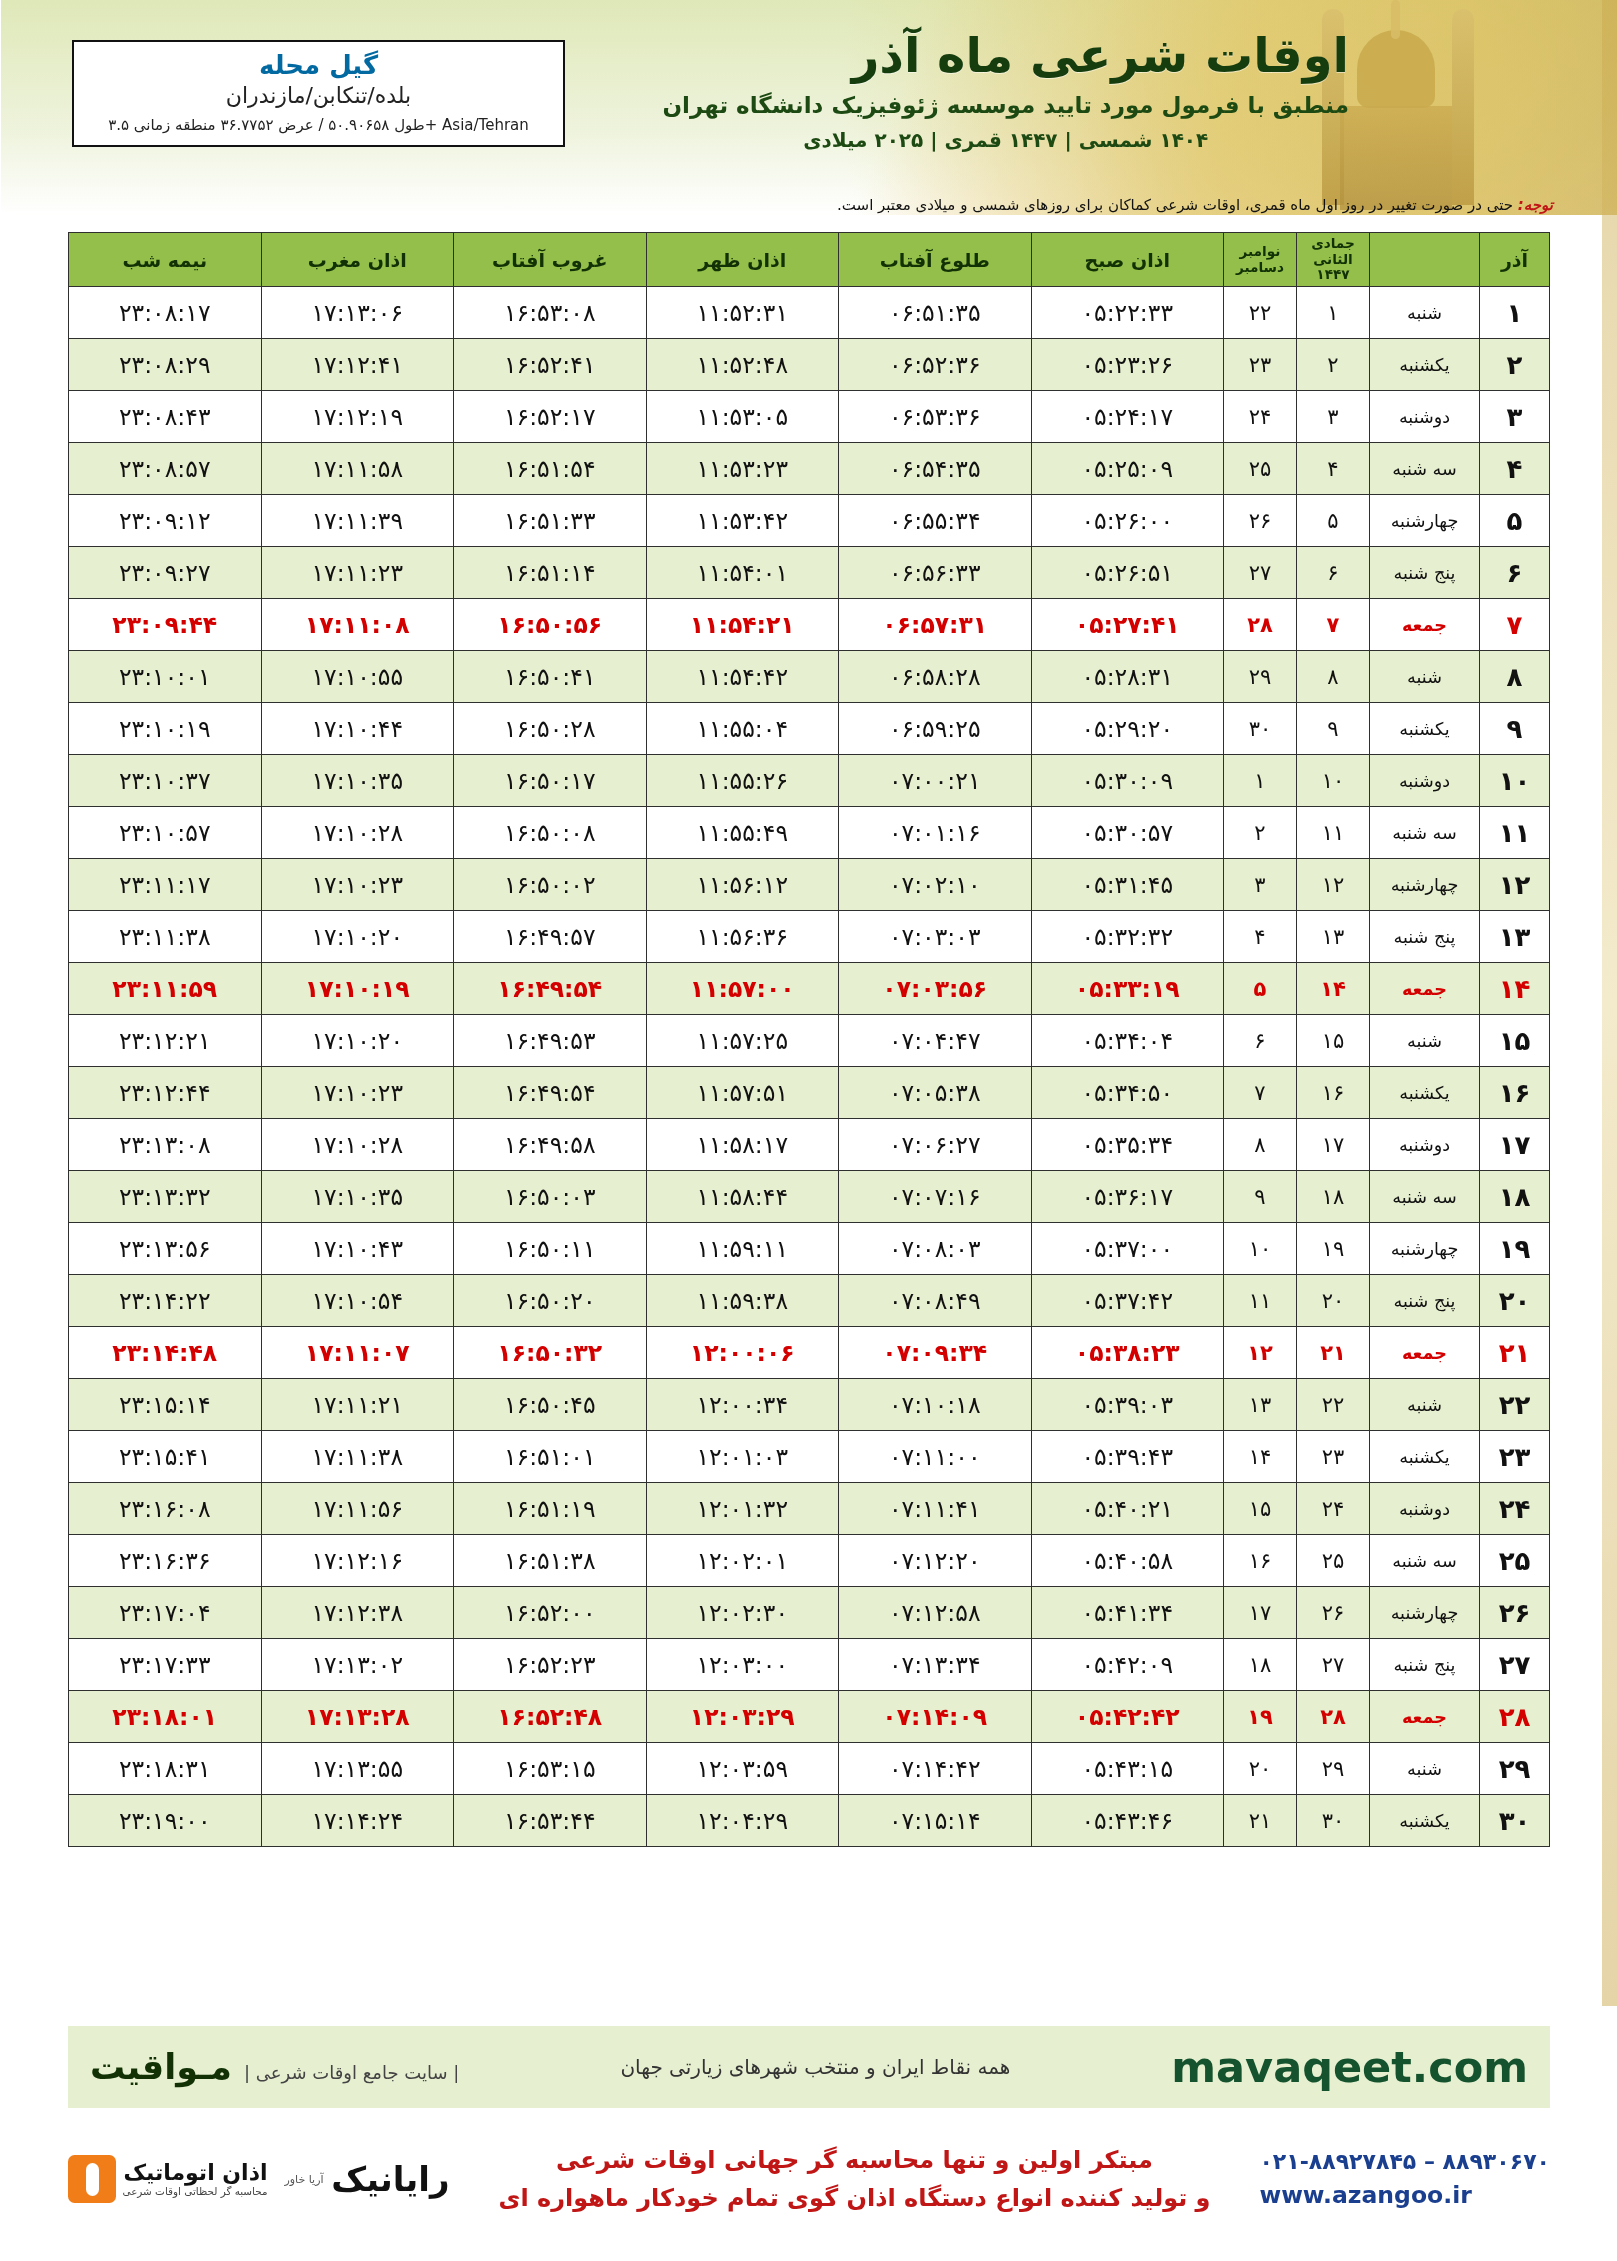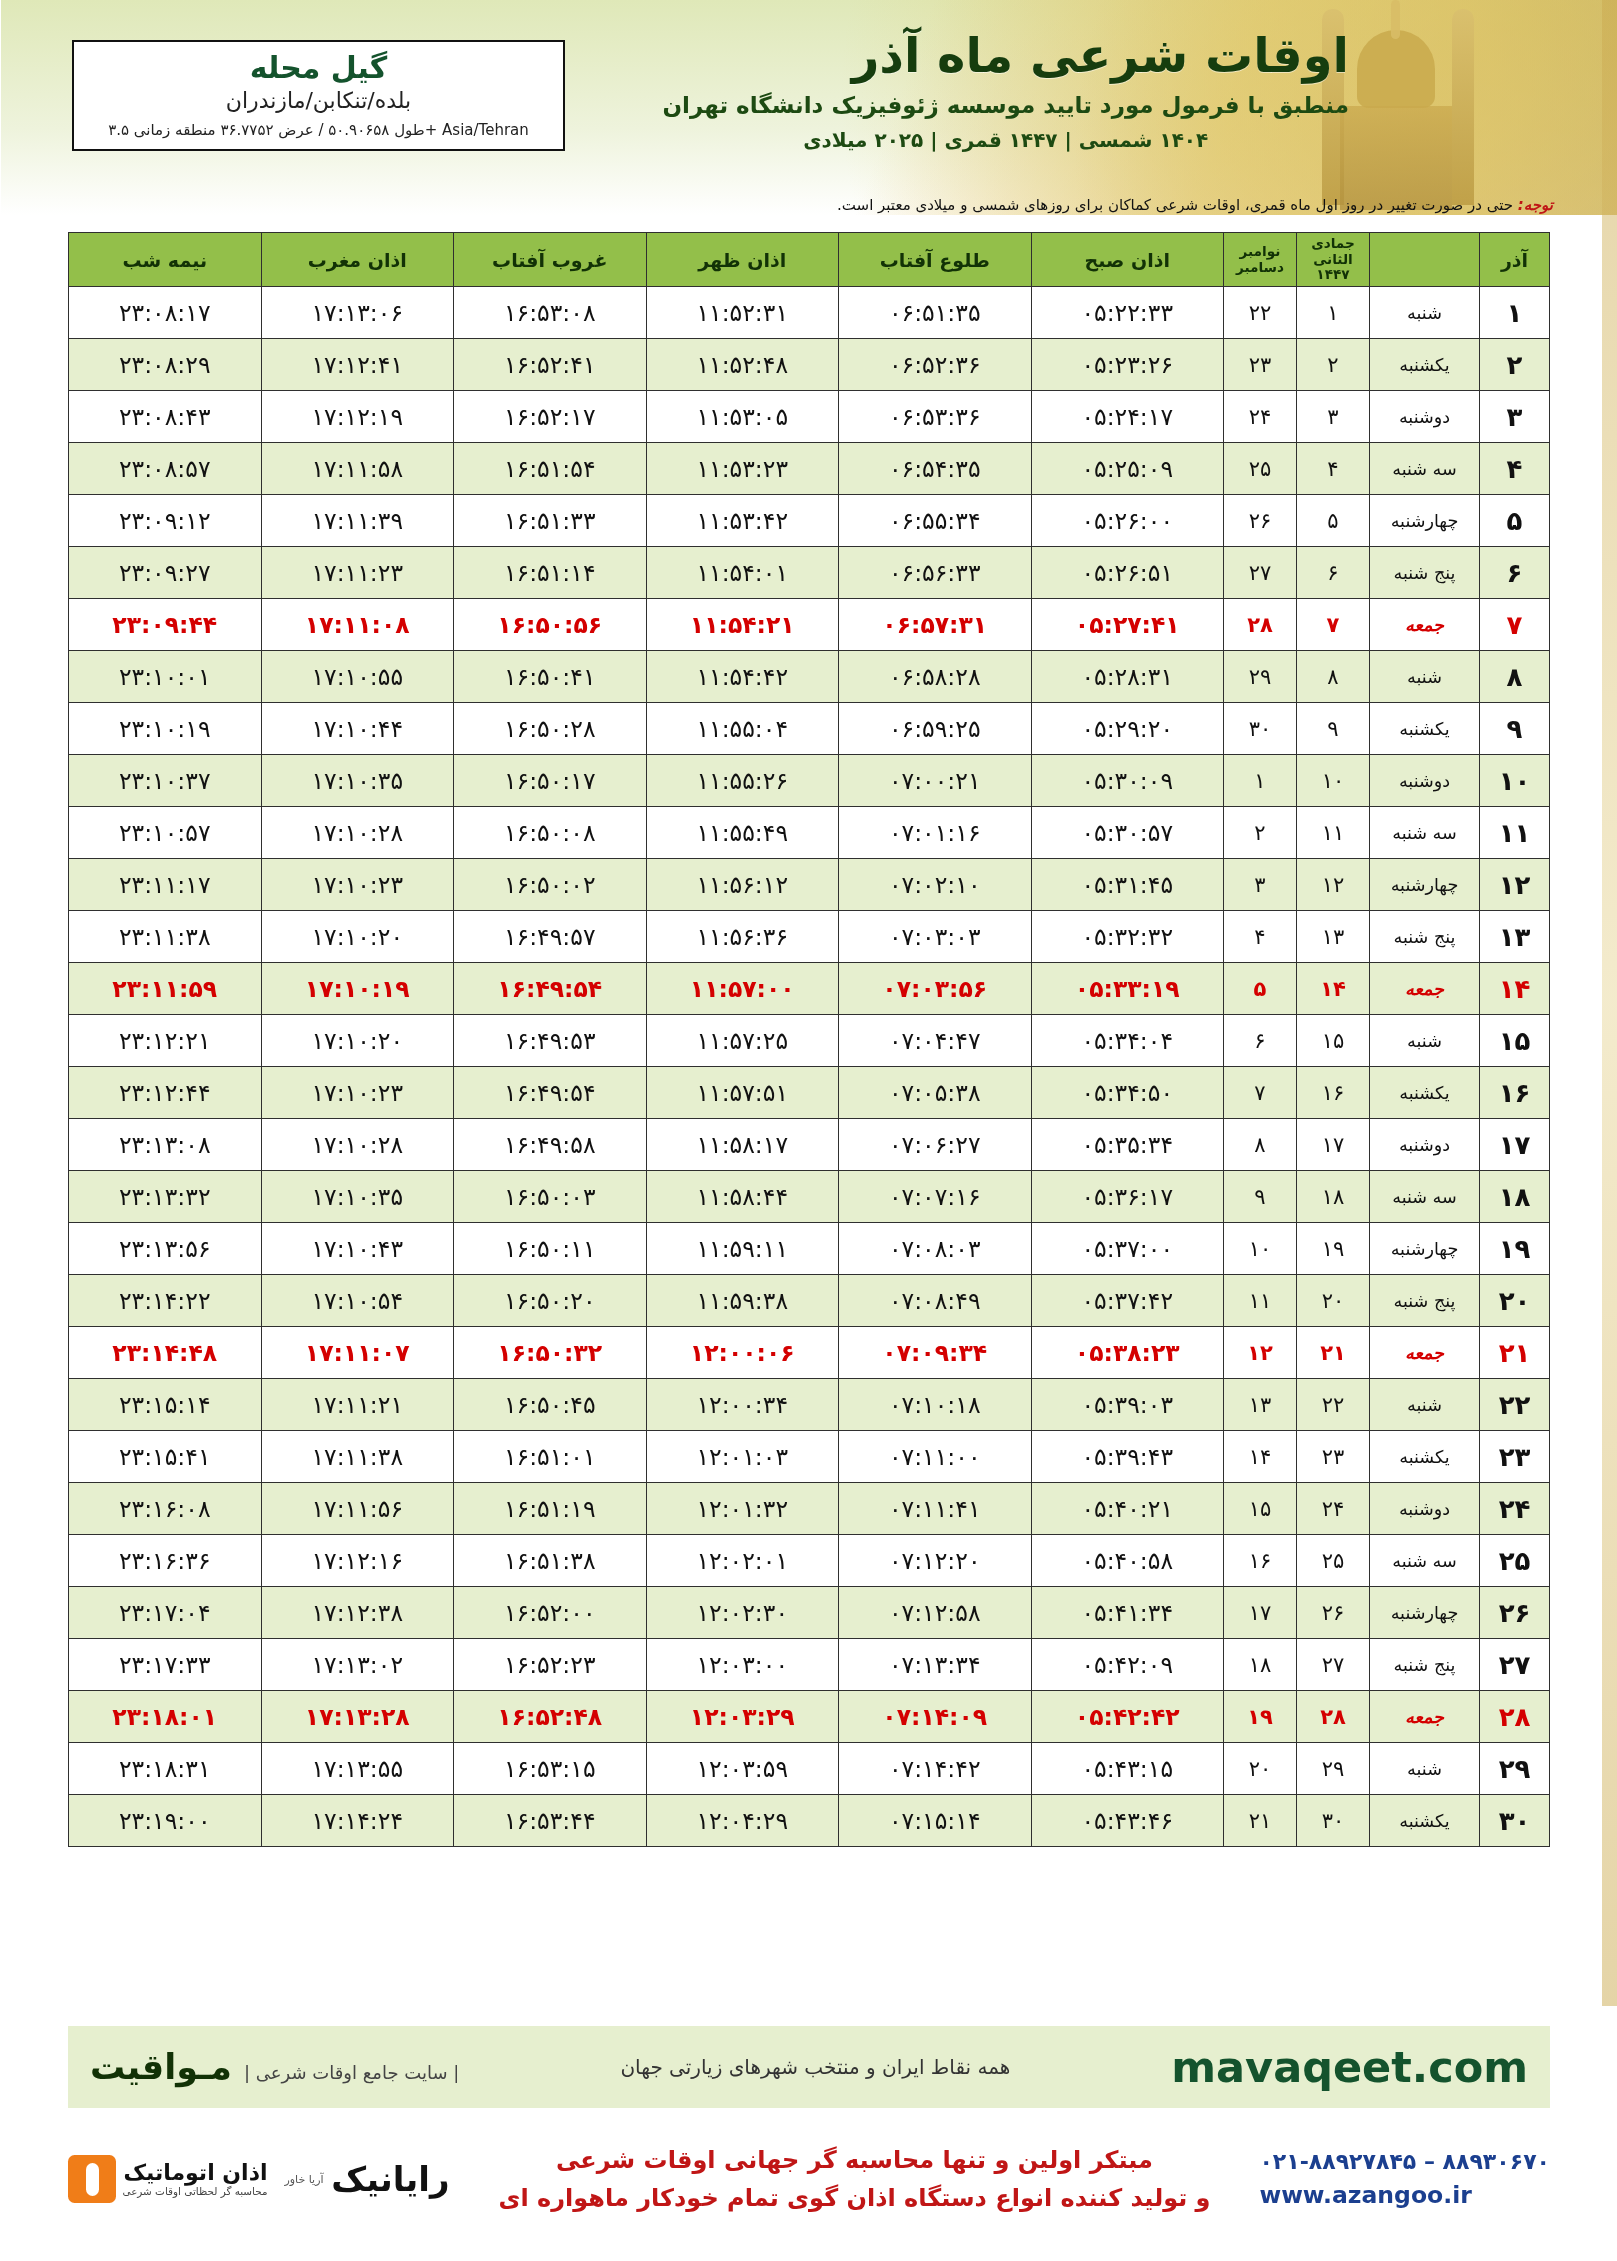--- a/index.html
+++ b/index.html
@@ -19,41 +19,41 @@
   .mosque .m1{left:3.9px;}
   .mosque .m2{left:134px;}
   .mosque .base{position:absolute;left:22px;top:110px;width:112px;height:104px;background:linear-gradient(180deg,#caa94e,#b1903d);opacity:.75;}
 
   .title-block{position:absolute;right:269px;top:31px;text-align:right;}
   .t-main{font-size:48px;font-weight:bold;color:#163d0e;letter-spacing:0;line-height:1;text-shadow:0 1.3px 0 rgba(255,255,255,.5);}
   .t-sub{font-size:23px;font-weight:bold;color:#1d4a12;margin-top:13px;}
   .t-dates{font-size:20px;color:#1d4a12;margin-top:10.4px;font-weight:bold;text-align:center;}
 
   .loc-box{position:absolute;left:72px;top:40px;width:476px;border:2px solid #111;background:#fff;text-align:center;padding:9px 6.5px 10.4px;}
-  .loc-1{font-size:30px;font-weight:bold;color:#14532d;line-height:1.1;}
+  .loc-1{font-size:26px;font-weight:bold;color:#0369a1;line-height:1.1;}
   .loc-2{font-size:22px;color:#222;margin-top:3.9px;}
   .loc-3{font-size:15px;color:#222;margin-top:7.8px;direction:ltr;}
 
   .note{position:absolute;left:72px;top:196px;width:1481px;text-align:right;font-size:15px;color:#111;}
   .note b{color:#c01616;font-style:italic;}
 
   
   .tbl-wrap{position:absolute;left:68px;top:232px;width:1482px;}
   table{border-collapse:collapse;width:100%;table-layout:fixed;}
   th,td{border:1.3px solid #2f2f2f;text-align:center;}
   thead th{background:#93bf4a;color:#123206;font-size:19px;font-weight:bold;height:51px;position:relative;}
   thead th.small{font-size:13.7px;line-height:1.15;}
   tbody td{height:49px;font-size:23.5px;color:#111;}
   tbody tr.even td{background:#e6efcf;}
   tbody tr.odd td{background:#ffffff;}
   td.day-num{font-size:26px;font-weight:bold;}
   td.weekday{font-size:17.6px;}
   td.greg{font-size:21px;}
   tr.friday td{color:#d40000;font-weight:bold;}
-  tr.friday td.weekday{font-weight:bold;font-style:italic;}
+  tr.friday td.weekday{font-weight:bold;}
   col.c-num{width:70px;}
   col.c-wd{width:110px;}
   col.c-g1{width:73px;}
   col.c-g2{width:73px;}
   col.c-t{width:auto;}
 
   
   .footer{position:absolute;left:0;top:2006px;width:1618px;height:255px;background:#ffffff;}
   .fbar{position:absolute;left:68px;top:19.6px;width:1482px;height:82px;background:#e6efcf;display:flex;align-items:center;justify-content:space-between;padding:0 22px;box-sizing:border-box;}
   .fbar .site{font-size:43px;color:#14532d;font-weight:bold;direction:ltr;}

